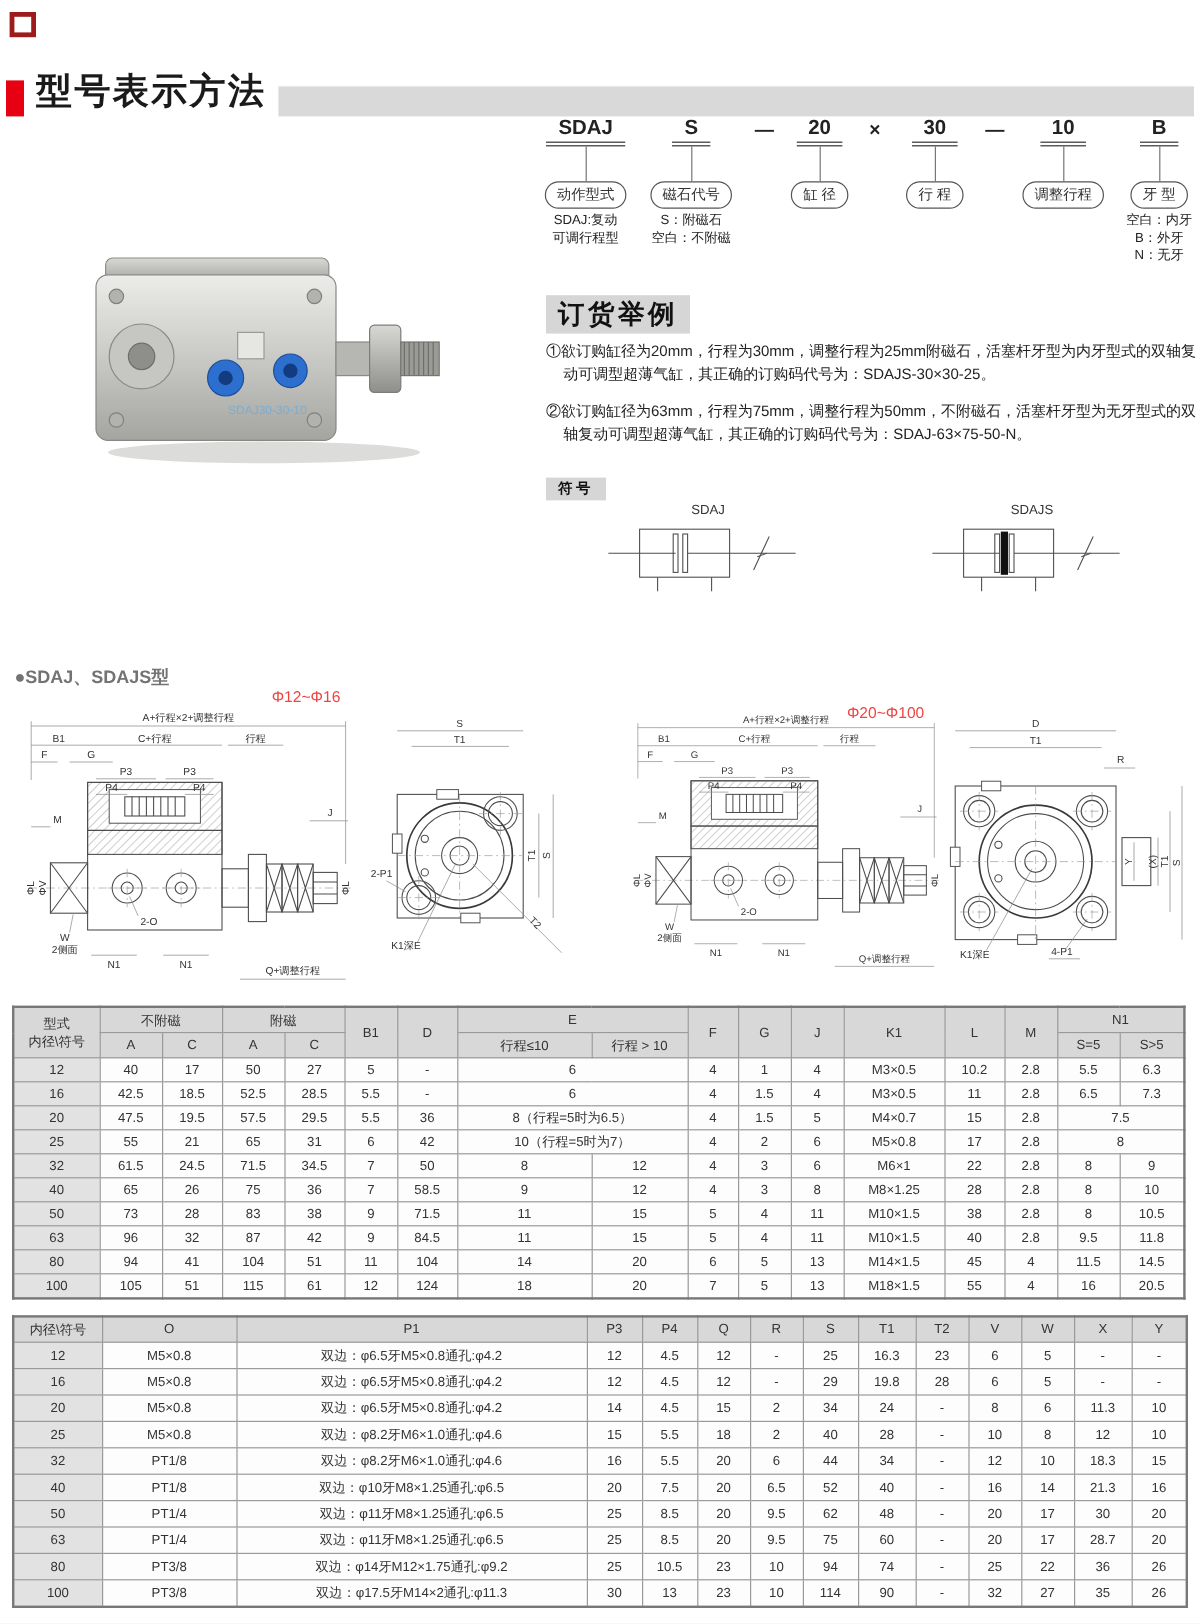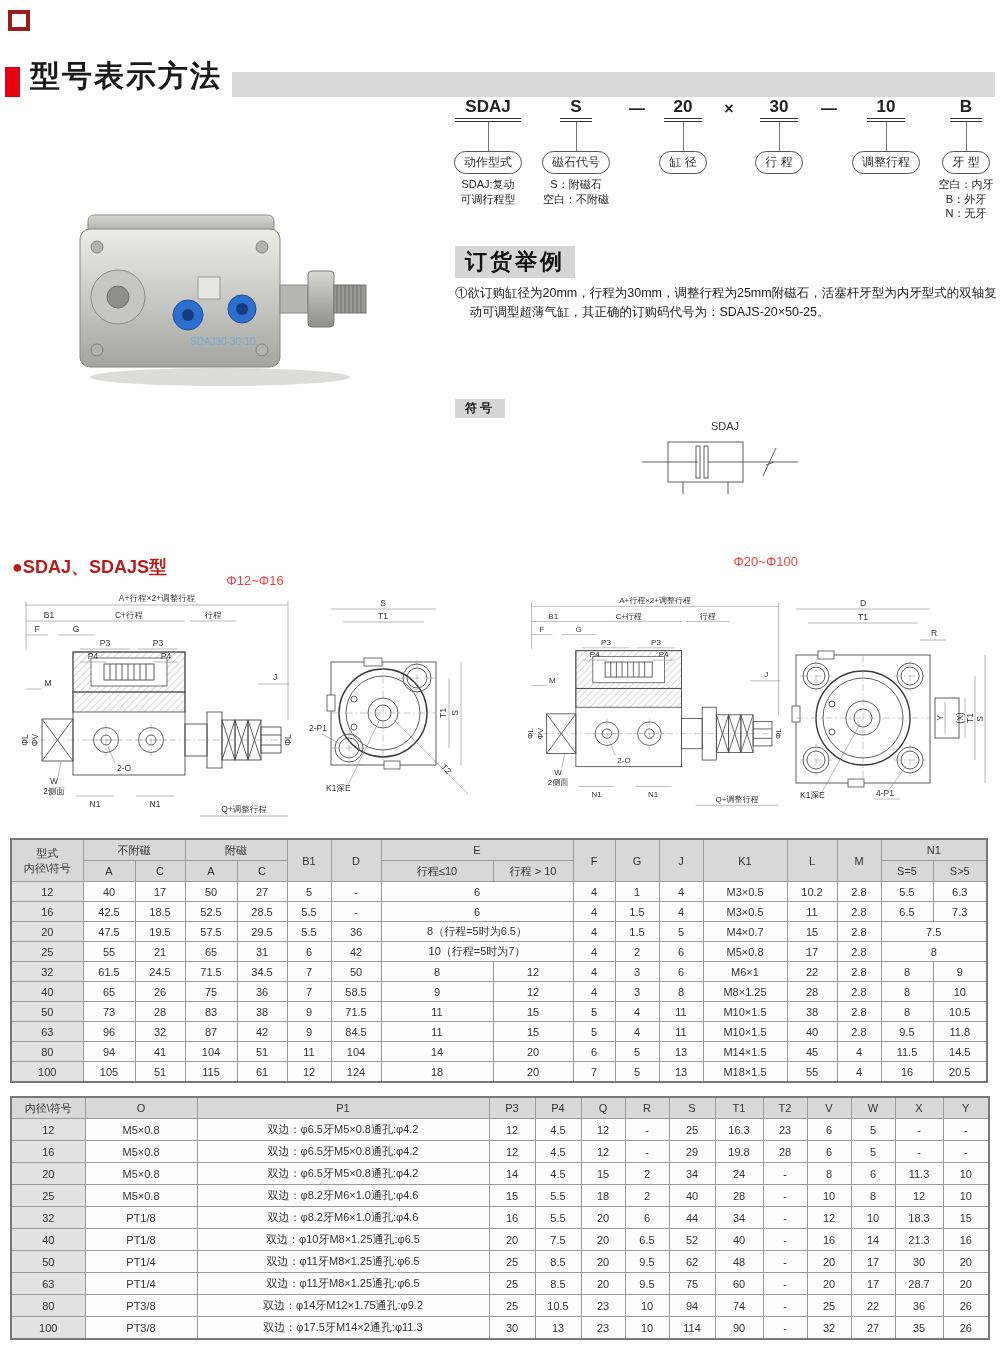--- a/index.html
+++ b/index.html
@@ -28,23 +28,23 @@
   #ordering{position:absolute;left:455px;top:246px;width:542px;}
   #ordering .hl{font-size:22px;}
   .ord-item{font-size:12.5px;line-height:1.5;margin-top:6px;padding-left:1.15em;text-indent:-1.15em;color:#222;}
 
   #symbols{position:absolute;left:455px;top:398px;width:540px;}
   #symbols .hl{font-size:12px;}
   .sym-wrap{display:flex;justify-content:space-around;margin-top:2px;}
   .sym{display:flex;flex-direction:column;align-items:center;}
   .sym-label{font-size:11px;color:#333;}
 
-  #series-label{position:absolute;left:12px;top:555px;font-size:18px;font-weight:bold;color:#b91c1c;text-align:right;}
+  #series-label{position:absolute;left:12px;top:555px;font-size:15px;font-weight:bold;color:#737373;text-align:right;}
   .drw-cap{position:absolute;font-size:13px;color:#ef4444;width:120px;text-align:center;}
-  #cap1{left:195px;top:573px;} #cap2{left:678px;top:554px;text-align:right;}
+  #cap1{left:195px;top:573px;} #cap2{left:678px;top:586px;}
 
   
   svg text{font-family:"Liberation Sans",sans-serif;}
   .ln{stroke:#4d4d4d;fill:none;stroke-width:0.9;}
   .lnb{stroke:#3a3a3a;fill:none;stroke-width:1.4;}
   .dim{stroke:#8a8a8a;stroke-width:0.6;fill:none;}
   .dimt{font-size:8.5px;fill:#333;}
   .cl{stroke:#999;stroke-width:0.55;stroke-dasharray:7 3 1.5 3;fill:none;}
 
   
@@ -147,34 +147,50 @@
         <div class="mc-notes">
           <div>空白：内牙</div>
           <div>B：外牙</div>
           <div>N：无牙</div>
         </div>
       </div>
     </div>
 
   <div id="ordering">
     <span class="hl">订货举例</span>
-    <p class="ord-item">①欲订购缸径为20mm，行程为30mm，调整行程为25mm附磁石，活塞杆牙型为内牙型式的双轴复动可调型超薄气缸，其正确的订购码代号为：SDAJS-20×50-25。</p>
+    <p class="ord-item">①欲订购缸径为20mm，行程为30mm，调整行程为25mm附磁石，活塞杆牙型为内牙型式的双轴复动可调型超薄气缸，其正确的订购码代号为：SDAJS-30×30-25。</p>
+    <p class="ord-item">②欲订购缸径为63mm，行程为75mm，调整行程为50mm，不附磁石，活塞杆牙型为无牙型式的双轴复动可调型超薄气缸，其正确的订购码代号为：SDAJ-63×75-50-N。</p>
   </div>
 
   <div id="symbols">
     <span class="hl">符号</span>
     <div class="sym-wrap">
       <div class="sym">
         <span class="sym-label">SDAJ</span>
         <svg width="175" height="62" viewBox="0 0 175 62">
           <line class="ln" x1="4" y1="30" x2="60" y2="30"></line>
           <rect class="ln" x="30" y="10" width="75" height="40"></rect>
           <rect class="ln" x="58" y="14" width="4" height="32"></rect>
           <rect class="ln" x="66" y="14" width="4" height="32"></rect>
           <line class="ln" x1="70" y1="30" x2="160" y2="30"></line>
+          <line class="ln" x1="125" y1="44" x2="138" y2="16"></line>
+          <line class="ln" x1="128" y1="33" x2="136" y2="30"></line>
+          <line class="ln" x1="45" y1="50" x2="45" y2="62"></line>
+          <line class="ln" x1="90" y1="50" x2="90" y2="62"></line>
+        </svg>
+      </div>
+      <div class="sym">
+        <span class="sym-label">SDAJS</span>
+        <svg width="175" height="62" viewBox="0 0 175 62">
+          <line class="ln" x1="4" y1="30" x2="60" y2="30"></line>
+          <rect class="ln" x="30" y="10" width="75" height="40"></rect>
+          <rect class="ln" x="56" y="14" width="4" height="32"></rect>
+          <rect x="61" y="12" width="6" height="36" fill="#111"></rect>
+          <rect class="ln" x="68" y="14" width="4" height="32"></rect>
+          <line class="ln" x1="72" y1="30" x2="160" y2="30"></line>
           <line class="ln" x1="125" y1="44" x2="138" y2="16"></line>
           <line class="ln" x1="128" y1="33" x2="136" y2="30"></line>
           <line class="ln" x1="45" y1="50" x2="45" y2="62"></line>
           <line class="ln" x1="90" y1="50" x2="90" y2="62"></line>
         </svg>
       </div>
     </div>
   </div>
 
 

